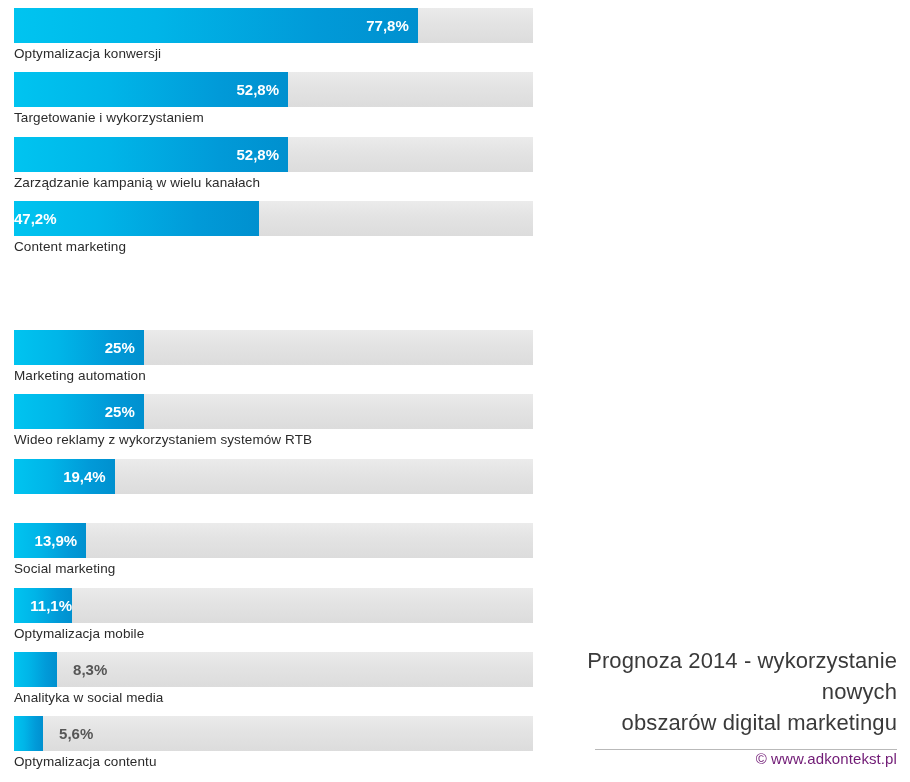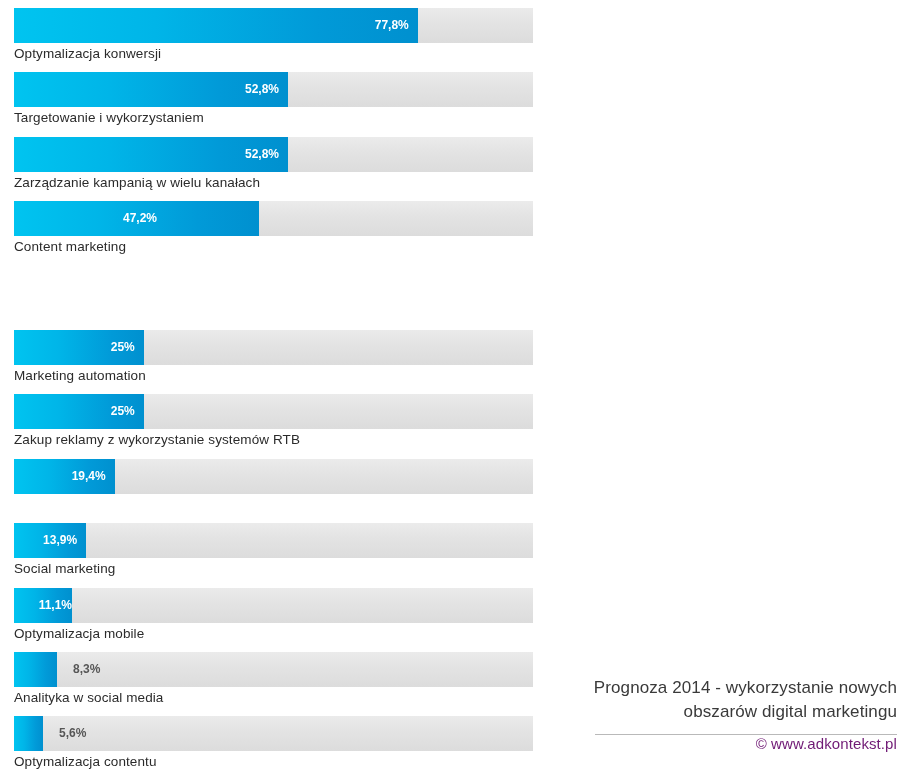--- a/index.html
+++ b/index.html
@@ -47,21 +47,21 @@
     top: 0;
     height: 35px;
     background: linear-gradient(to right, #00c4f0 0%, #00b5e8 35%, #019ad8 75%, #0090cf 100%);
   }
 
   .bar-value {
     position: absolute;
     top: 0;
     height: 35px;
     line-height: 35px;
-    font-size: 12px;
+    font-size: 15px;
     font-weight: bold;
     white-space: nowrap;
   }
   .bar-value.inside {
     color: #ffffff;
     right: 100%;
     padding-right: 0;
     transform: translateX(0);
   }
   .bar-value.outside {
@@ -80,25 +80,24 @@
 
   
   #title-block {
     position: absolute;
     left: 585px;
     top: 645px;
     width: 312px;
     text-align: right;
   }
   #chart-title {
-    font-size: 17px;
+    font-size: 22px;
     color: #3a3a3a;
     line-height: 1.42;
     letter-spacing: 0.1px;
-    margin-top: 31px;
   }
   #title-divider {
     margin-top: 10px;
     margin-left: 10px;
     height: 1px;
     background: #b9b9b9;
   }
   #chart-credit {
     font-size: 15px;
     color: #701a75;
@@ -123,34 +122,34 @@
     </div>
     <div class="bar-row" style="top: 136.8px;">
       <div class="bar-track"></div>
       <div class="bar-fill" style="width: 274.032px;"></div>
       <div class="bar-value inside" style="left: 0px; width: 274.032px; text-align: right; padding-right: 9px; box-sizing: border-box;">52,8%</div>
       <div class="bar-label">Zarządzanie kampanią w wielu kanałach</div>
     </div>
     <div class="bar-row" style="top: 201.2px;">
       <div class="bar-track"></div>
       <div class="bar-fill" style="width: 244.968px;"></div>
-      <div class="bar-value inside" style="left: 8px; width: 244.968px; text-align: center; padding-right: 9px; box-sizing: border-box;">47,2%</div>
+      <div class="bar-value inside" style="left: 0px; width: 244.968px; text-align: left; padding-right: 9px; box-sizing: border-box;">47,2%</div>
       <div class="bar-label">Content marketing</div>
     </div>
     <div class="bar-row" style="top: 330px;">
       <div class="bar-track"></div>
       <div class="bar-fill" style="width: 129.75px;"></div>
       <div class="bar-value inside" style="left: 0px; width: 129.75px; text-align: right; padding-right: 9px; box-sizing: border-box;">25%</div>
       <div class="bar-label">Marketing automation</div>
     </div>
     <div class="bar-row" style="top: 394.4px;">
       <div class="bar-track"></div>
       <div class="bar-fill" style="width: 129.75px;"></div>
       <div class="bar-value inside" style="left: 0px; width: 129.75px; text-align: right; padding-right: 9px; box-sizing: border-box;">25%</div>
-      <div class="bar-label">Zakup reklamy z wykorzystanie systemów RTB</div>
+      <div class="bar-label">Wideo reklamy z wykorzystaniem systemów RTB</div>
     </div>
     <div class="bar-row" style="top: 458.8px;">
       <div class="bar-track"></div>
       <div class="bar-fill" style="width: 100.686px;"></div>
       <div class="bar-value inside" style="left: 0px; width: 100.686px; text-align: right; padding-right: 9px; box-sizing: border-box;">19,4%</div>
     </div>
     <div class="bar-row" style="top: 523.2px;">
       <div class="bar-track"></div>
       <div class="bar-fill" style="width: 72.141px;"></div>
       <div class="bar-value inside" style="left: 0px; width: 72.141px; text-align: right; padding-right: 9px; box-sizing: border-box;">13,9%</div>

